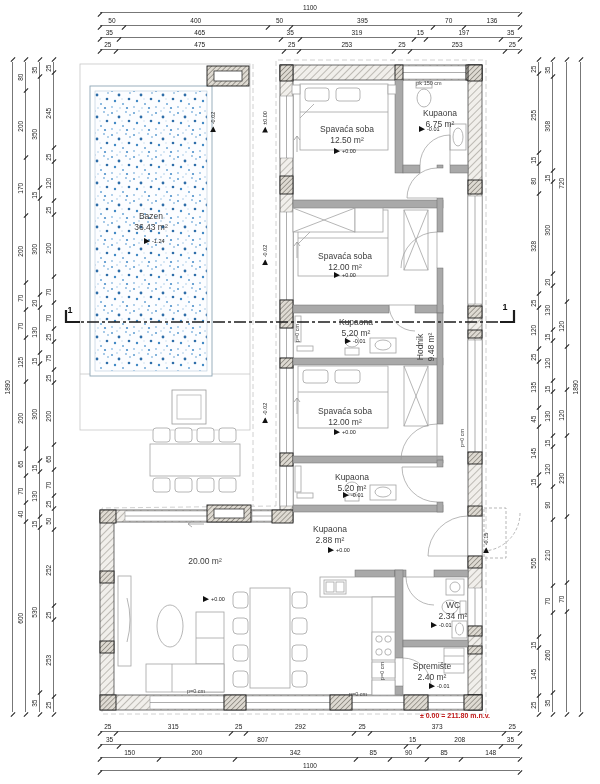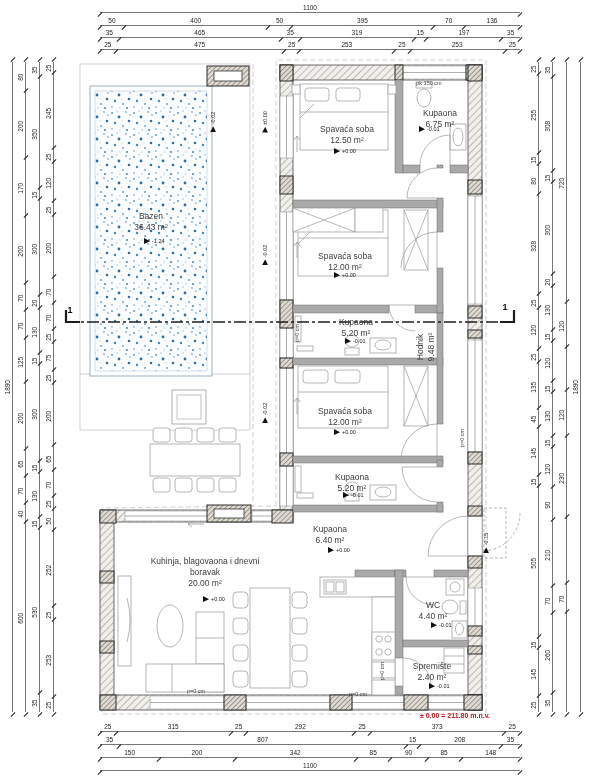--- a/index.html
+++ b/index.html
@@ -355,32 +355,31 @@
       <div class="room" style="width: 84px; left: 303px; top: 406px;">
       <div class="rname">Spavaća soba</div>
       <div class="rarea">12.00 m²</div>
     </div>
       <div class="room" style="width: 60px; left: 322px; top: 472px;">
       <div class="rname">Kupaona</div>
       <div class="rarea">5.20 m²</div>
     </div>
       <div class="room" style="width: 60px; left: 300px; top: 524px;">
       <div class="rname">Kupaona</div>
-      <div class="rarea">6.40 m²</div>
-    </div>
-      <div class="room" style="width: 50px; left: 408px; top: 600px;">
+      <div class="rarea">2.88 m²</div>
+    </div>
+      <div class="room" style="width: 50px; left: 428px; top: 600px;">
       <div class="rname">WC</div>
-      <div class="rarea">4.40 m²</div>
+      <div class="rarea">2.34 m²</div>
     </div>
       <div class="room" style="width: 60px; left: 402px; top: 661px;">
       <div class="rname">Spremište</div>
       <div class="rarea">2.40 m²</div>
     </div>
       <div class="room" style="width: 122px; left: 144px; top: 556px;">
-      <div class="rname">Kuhinja, blagovaona i dnevni boravak</div>
       <div class="rarea">20.00 m²</div>
     </div>
       <div class="room rot" style="width: 60px; left: 426px; top: 347px;">
       <div class="rname">Hodnik</div>
       <div class="rarea">9.48 m²</div>
     </div>
     </div>
 
   <div id="levels">
 

